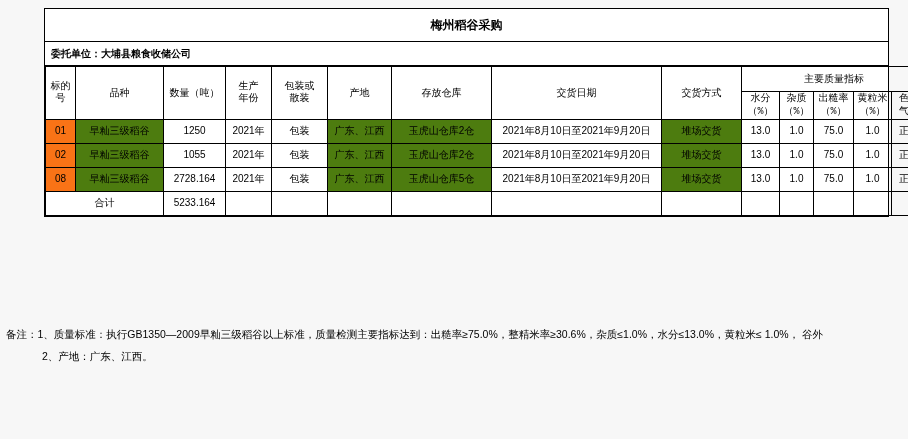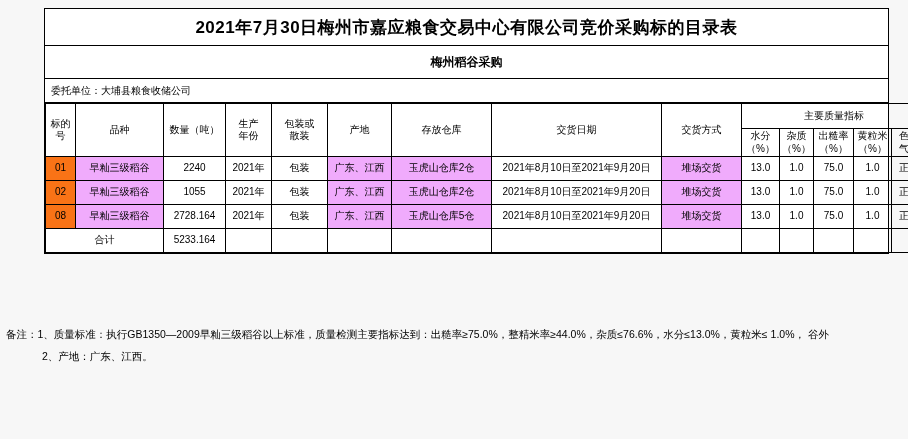--- a/index.html
+++ b/index.html
@@ -53,20 +53,21 @@
     height: 24px;
     border-bottom: 1px solid #000;
     display: flex;
     align-items: center;
     padding-left: 6px;
     box-sizing: border-box;
   }
   .entrust-row .entrust {
     font-size: 10px;
     color: #000;
+    font-weight: bold;
   }
   table.grid {
     border-collapse: collapse;
     width: 100%;
     table-layout: fixed;
   }
   table.grid td, table.grid th {
     border: 1px solid #000;
     font-size: 10px;
     color: #000;
@@ -78,47 +79,44 @@
     word-break: break-all;
   }
   table.grid thead td {
     font-weight: normal;
   }
   .hdr-tall { height: 42px; }
   .hdr-short { height: 22px; }
   .body-row td { height: 21px; }
   .total-row td { height: 21px; }
   .c-mark { background: #f97316; }
-  .c-mark2 { background: #f0abfc; }
+  .c-mark2 { background: #4d7c0f; }
   .notes {
     position: absolute;
     left: 6px;
     top: 326px;
     width: 880px;
     font-size: 10.5px;
     color: #000;
     line-height: 1.55;
   }
   .notes p {
     margin: 0 0 6px 0;
   }
   .notes .indent {
     display: block;
   }
-  .multi { line-height: 1.15; }
+  .multi { line-height: 1.15; font-family: Liberation Mono, monospace; }
 </style>
 </head>
 <body>
 
 <div class="page">
   <div class="sheet">
 
-    <div class="title-row">
-      <div class="title">2021年7月30日梅州市嘉应粮食交易中心有限公司竞价采购标的目录表</div>
-    </div>
 
     <div class="subtitle-row">
       <div class="subtitle">梅州稻谷采购</div>
     </div>
 
     <div class="entrust-row">
       <div class="entrust">委托单位：大埔县粮食收储公司</div>
     </div>
 
     <table class="grid">
@@ -174,21 +172,21 @@
           <td class="multi">
             <span>色泽</span><br>
             <span>气味</span>
           </td>
         </tr>
       </thead>
       <tbody>
         <tr class="body-row">
           <td class="c-mark">01</td>
           <td class="c-mark2">早籼三级稻谷</td>
-          <td>2240</td>
+          <td>1250</td>
           <td>2021年</td>
           <td>包装</td>
           <td class="c-mark2">广东、江西</td>
           <td class="c-mark2">玉虎山仓库2仓</td>
           <td>2021年8月10日至2021年9月20日</td>
           <td class="c-mark2">堆场交货</td>
           <td>13.0</td>
           <td>1.0</td>
           <td>75.0</td>
           <td>1.0</td>
@@ -240,17 +238,17 @@
           <td></td>
           <td></td>
           <td></td>
         </tr>
       </tbody>
     </table>
   </div>
 
   <div class="notes">
     <p>
-      <span class="indent">备注：1、质量标准：执行GB1350—2009早籼三级稻谷以上标准，质量检测主要指标达到：出糙率≥75.0%，整精米率≥44.0%，杂质≤76.6%，水分≤13.0%，黄粒米≤ 1.0%，  谷外</span>
+      <span class="indent">备注：1、质量标准：执行GB1350—2009早籼三级稻谷以上标准，质量检测主要指标达到：出糙率≥75.0%，整精米率≥30.6%，杂质≤1.0%，水分≤13.0%，黄粒米≤ 1.0%，  谷外</span>
     </p>
     <p style="padding-left:36px">2、产地：广东、江西。</p>
   </div>
 </div>
 
 </body></html>

